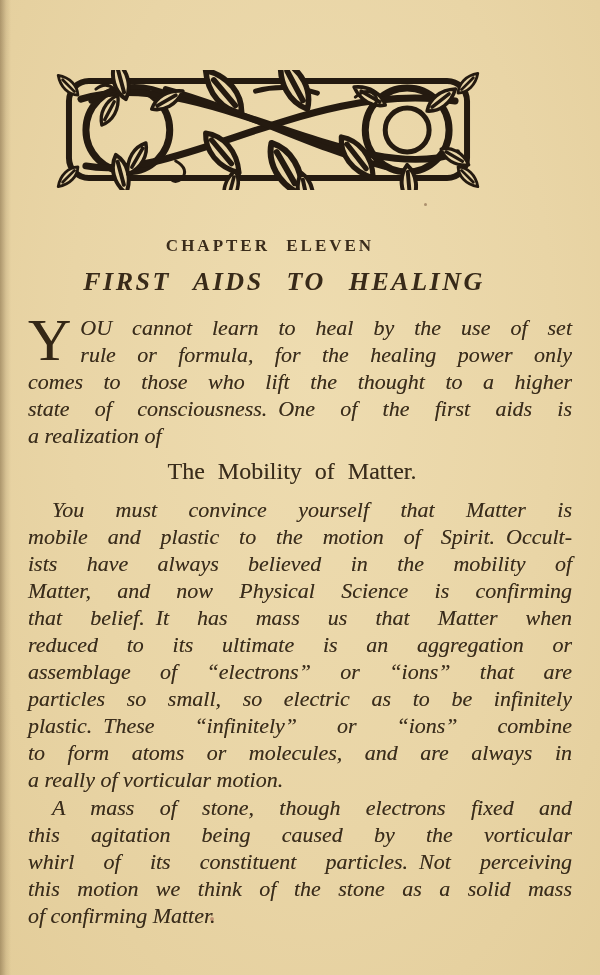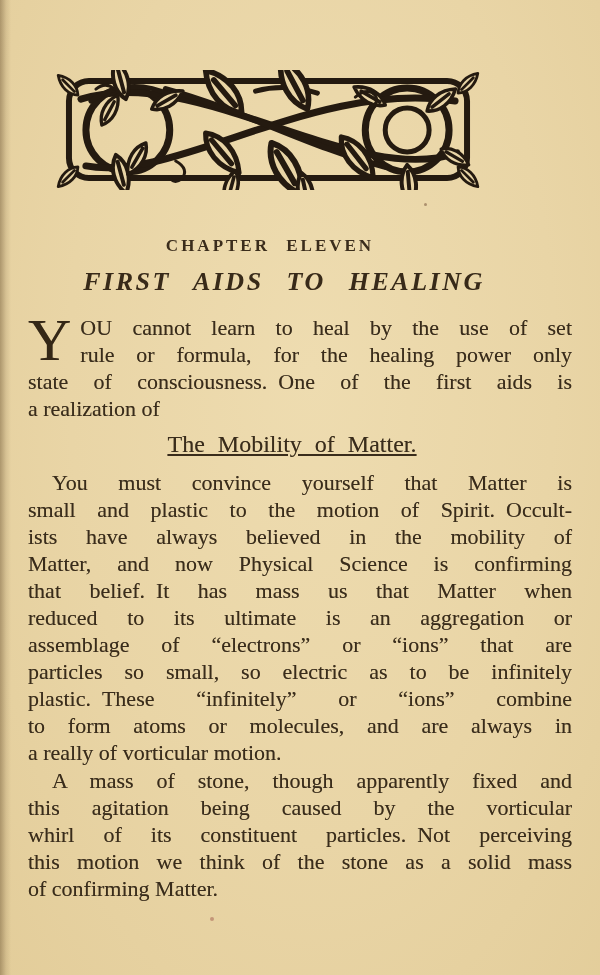--- a/index.html
+++ b/index.html
@@ -54,20 +54,21 @@
     line-height:27px;
     color:#392c1b;
     text-shadow:0 0 0.5px rgba(57,44,27,0.45);
   }
   .para{margin:0 0 1px 0;}
   .para::after{content:"";display:block;clear:both;}
   .pline{
     text-align:justify;
     text-align-last:justify;
     text-justify:inter-word;
+    font-style:italic;
   }
   .pline.last{
     text-align-last:left;
   }
   .pline.indent{
     padding-left:24px;
   }
   .dropcap{
     float:left;
     font-size:60px;
@@ -78,21 +79,20 @@
     color:#34271685;
     color:#342716;
   }
   .subheading{
     text-align:center;
     transform:translateX(-8px);
     font-size:24px;
     word-spacing:7px;
     margin:9px 0 11px 0;
     color:#392c1b;
-    text-decoration:underline;
   }
   .speck{position:absolute;border-radius:50%;pointer-events:none;}
   .speck1{left:424px;top:203px;width:3px;height:3px;background:rgba(120,85,60,0.55);}
   .speck2{left:210px;top:917px;width:4px;height:4px;background:rgba(165,100,85,0.55);}
 </style>
 </head>
 <body>
 
 <div class="page">
   <div class="edge-shadow"></div>
@@ -144,39 +144,40 @@
   </svg>
 
   <div class="chapter">CHAPTER ELEVEN</div>
   <div class="title">FIRST AIDS TO HEALING</div>
 
   <div class="bodycol" id="body-content">
       <div class="para">
         <span class="dropcap">Y</span>
         <div class="pline">OU cannot learn to heal by the use of set</div>
         <div class="pline">rule or formula, for the healing power only</div>
+        <div class="pline">comes to those who lift the thought to a higher</div>
         <div class="pline">state of consciousness. One of the first aids is</div>
         <div class="pline last">a realization of</div>
       </div>
       <div class="subheading">The Mobility of Matter.</div>
       <div class="para">
         <div class="pline indent">You must convince yourself that Matter is</div>
-        <div class="pline">small and plastic to the motion of Spirit. Occult-</div>
+        <div class="pline">mobile and plastic to the motion of Spirit. Occult-</div>
         <div class="pline">ists have always believed in the mobility of</div>
         <div class="pline">Matter, and now Physical Science is confirming</div>
         <div class="pline">that belief. It has mass us that Matter when</div>
         <div class="pline">reduced to its ultimate is an aggregation or</div>
         <div class="pline">assemblage of “electrons” or “ions” that are</div>
         <div class="pline">particles so small, so electric as to be infinitely</div>
         <div class="pline">plastic. These “infinitely” or “ions” combine</div>
         <div class="pline">to form atoms or molecules, and are always in</div>
         <div class="pline last">a really of vorticular motion.</div>
       </div>
       <div class="para">
-        <div class="pline indent">A mass of stone, though apparently fixed and</div>
+        <div class="pline indent">A mass of stone, though electrons fixed and</div>
         <div class="pline">this agitation being caused by the vorticular</div>
         <div class="pline">whirl of its constituent particles. Not perceiving</div>
         <div class="pline">this motion we think of the stone as a solid mass</div>
         <div class="pline last">of confirming Matter.</div>
       </div>
     </div>
 
   <div class="speck speck1"></div>
   <div class="speck speck2"></div>
 </div>

